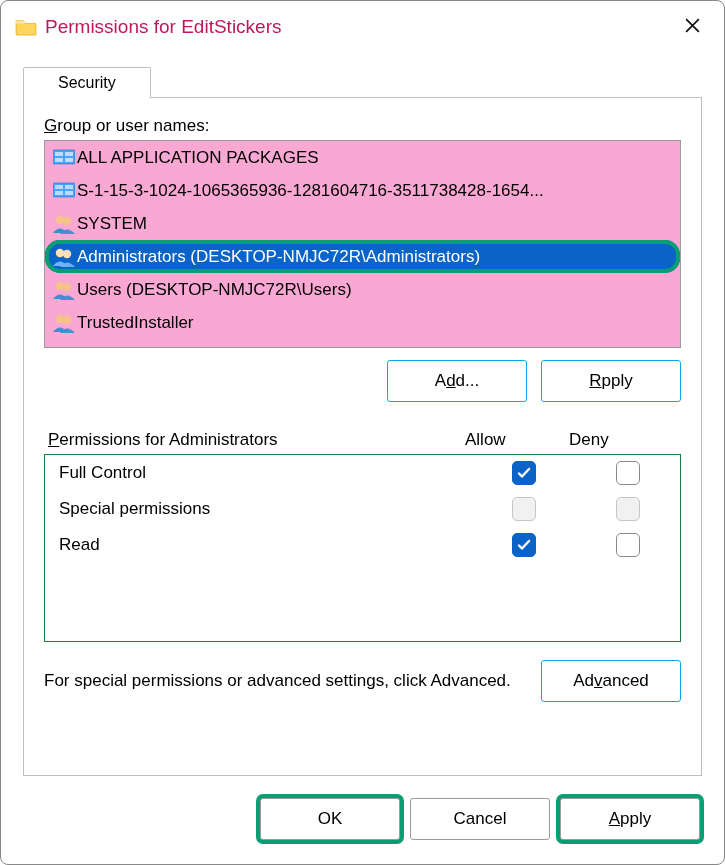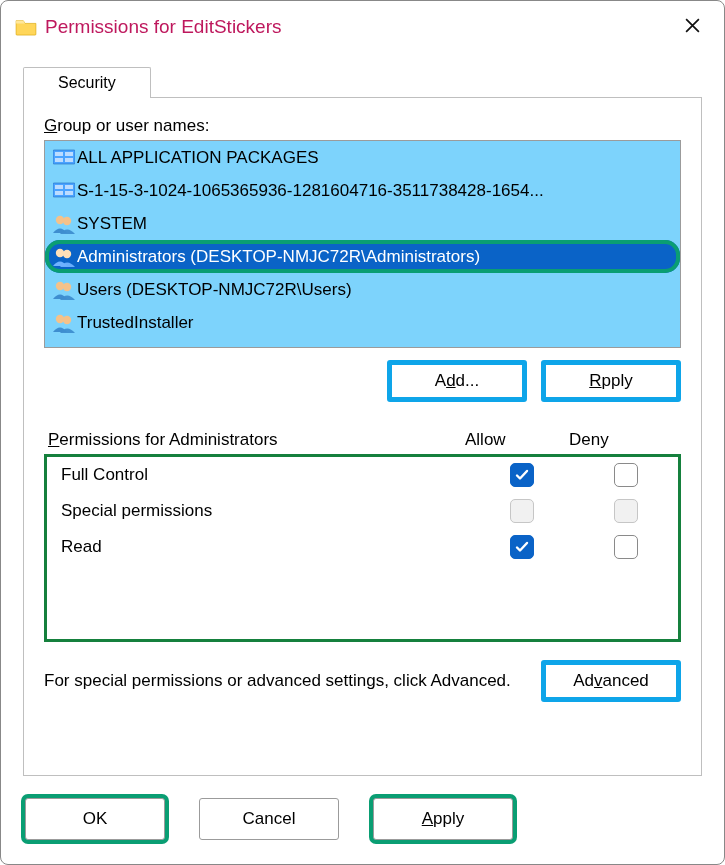--- a/index.html
+++ b/index.html
@@ -69,21 +69,21 @@
     }
     .label {
       font-size: 17px;
       margin-bottom: 4px;
     }
     .u { text-decoration: underline; }
     .listbox {
       border: 1px solid #9b9b9b;
       height: 208px;
       overflow: hidden;
-      background: #7dd3fc;
+      background: #f9a8d4;
     }
     .listrow {
       display: flex;
       align-items: center;
       height: 33px;
       padding-left: 6px;
       font-size: 17px;
       white-space: nowrap;
     }
     .listrow .icon {
@@ -104,41 +104,41 @@
       outline-offset: -4px;
       position: relative;
     }
     .btnrow {
       display: flex;
       justify-content: flex-end;
       gap: 14px;
       margin-top: 12px;
     }
     .btn {
-      border: 5px solid #0ea5e9;
+      border: 1px solid #0ea5e9;
       background: #fff;
       border-radius: 3px;
       font-size: 17px;
       min-width: 140px;
       height: 42px;
       display: inline-flex;
       align-items: center;
       justify-content: center;
       cursor: default;
     }
     .perm-header {
       display: flex;
       margin-top: 28px;
       font-size: 17px;
       padding: 0 8px 4px 4px;
     }
     .perm-header .pname { flex: 1; }
     .perm-header .col { width: 104px; text-align: left; }
     .perm-box {
-      border: 3px solid #15803d;
+      border: 1px solid #15803d;
       height: 188px;
     }
     .perm-row {
       display: flex;
       align-items: center;
       height: 36px;
       padding-left: 14px;
       font-size: 17px;
     }
     .perm-row .pname { flex: 1; }
@@ -166,21 +166,22 @@
       margin-top: 18px;
       gap: 20px;
     }
     .footer-row .txt {
       flex: 1;
       font-size: 17px;
       line-height: 1.35;
     }
     .dialog-buttons {
       display: flex;
-      gap: 34px;
+      justify-content: flex-end;
+      gap: 10px;
       padding: 22px 24px 24px;
     }
     .dbtn {
       border: 1px solid #9b9b9b;
       background: #fff;
       border-radius: 3px;
       font-size: 17px;
       width: 140px;
       height: 42px;
       display: inline-flex;

